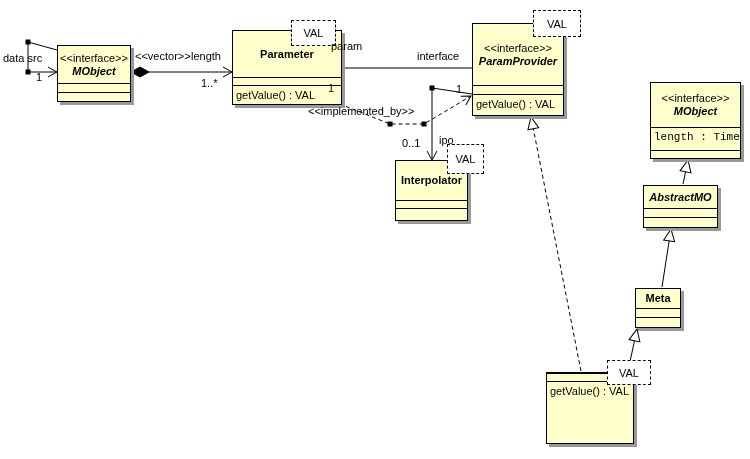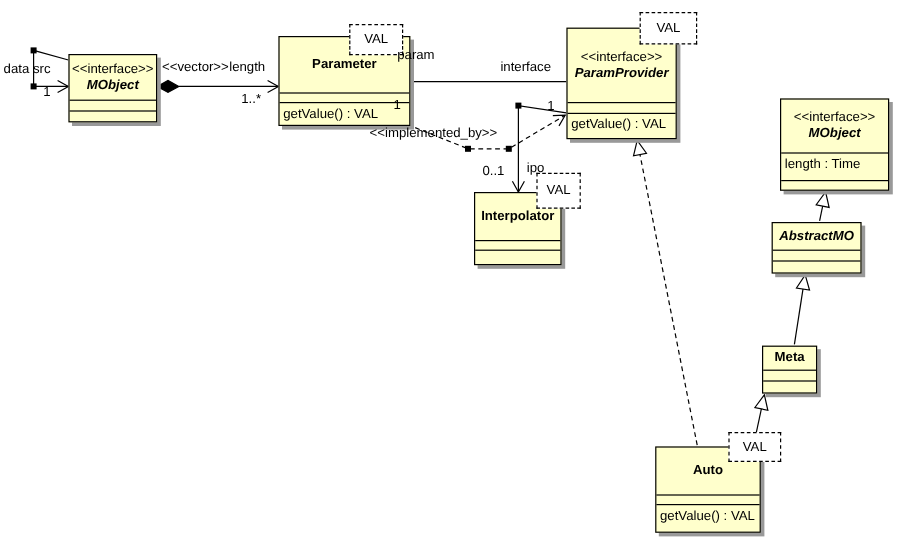--- a/index.html
+++ b/index.html
@@ -116,21 +116,21 @@
     </div>
     <div class="comp" style="height:8px;"></div>
     <div class="comp fill"></div>
   </div>
 
   <div class="uml-class" style="left:650px;top:82px;width:91px;height:77px;">
     <div class="ncomp" style="height:44px;">
       <div class="stereo">&lt;&lt;interface&gt;&gt;</div>
       <div class="cname it">MObject</div>
     </div>
-    <div class="comp" style="height:23px;">
+    <div class="comp" style="height:23px;font-family:Liberation Mono, monospace;">
       <div class="member">length : Time</div>
     </div>
     <div class="comp fill"></div>
   </div>
 
   <div class="uml-class" style="left:643px;top:185px;width:75px;height:43px;">
     <div class="ncomp" style="height:22px;">
       <div class="cname it">AbstractMO</div>
     </div>
     <div class="comp" style="height:9px;"></div>
@@ -139,23 +139,20 @@
 
   <div class="uml-class" style="left:635px;top:288px;width:46px;height:40px;">
     <div class="ncomp" style="height:19px;">
       <div class="cname">Meta</div>
     </div>
     <div class="comp" style="height:9px;"></div>
     <div class="comp fill"></div>
   </div>
 
   <div class="uml-class" style="left:546px;top:372px;width:88px;height:72px;">
-    <div class="ncomp" style="height:39px;">
-      <div class="cname">Auto</div>
-    </div>
     <div class="comp" style="height:8px;"></div>
     <div class="comp fill">
       <div class="member">getValue() : VAL</div>
     </div>
   </div>
 
   <div class="tmpl" style="left:291px;top:20px;width:45px;height:26px;">
     <span>VAL</span>
   </div>
   <div class="tmpl" style="left:533px;top:10px;width:48px;height:27px;">

